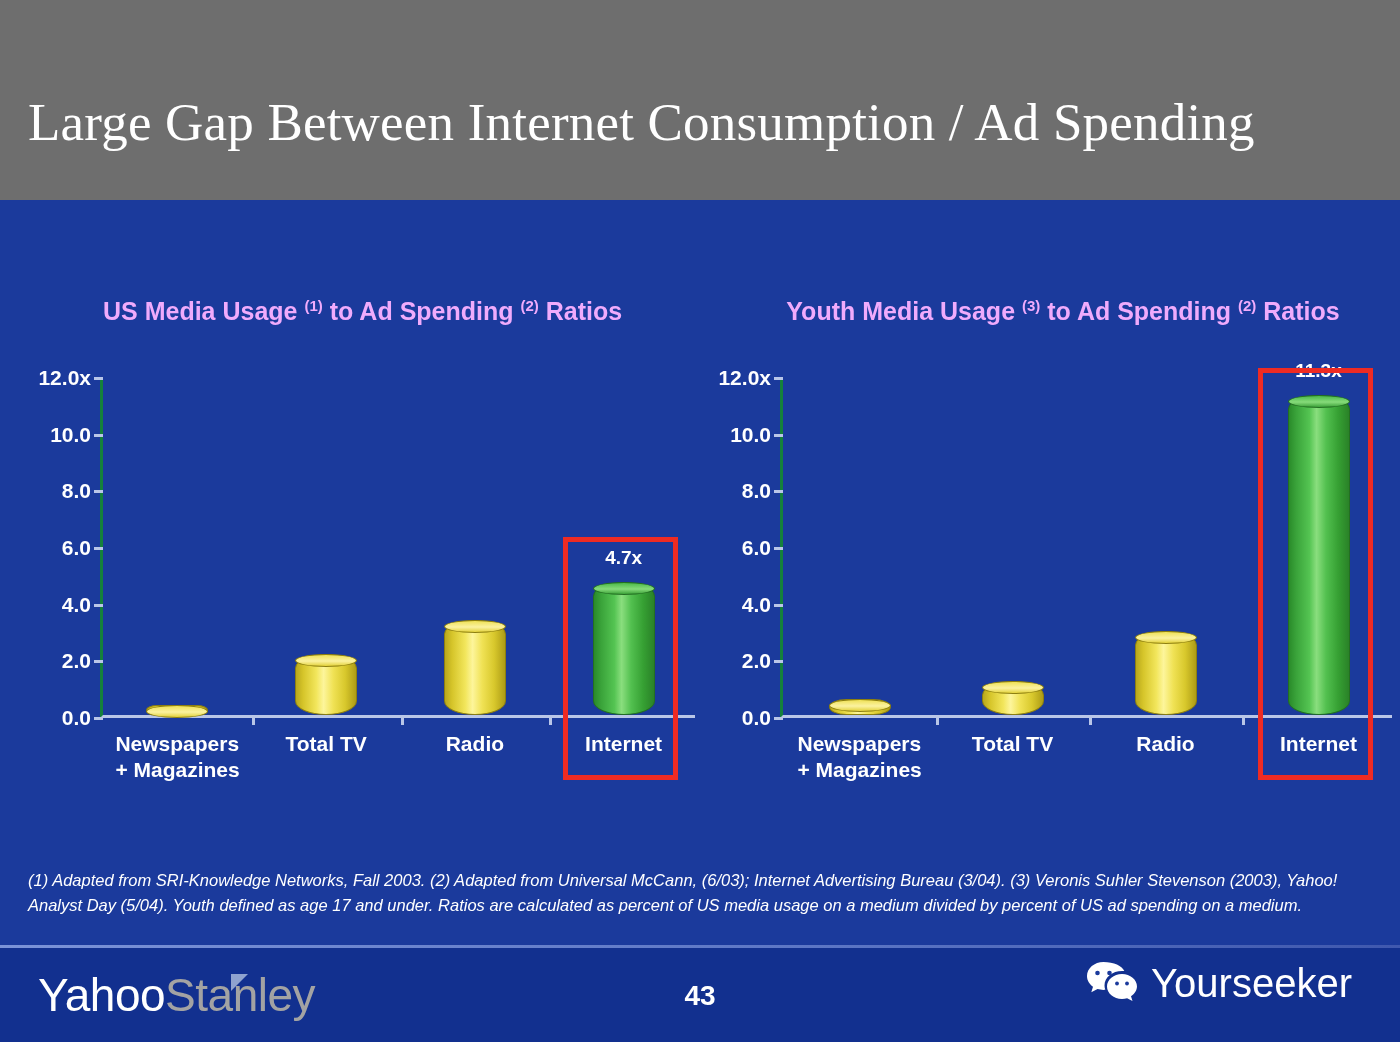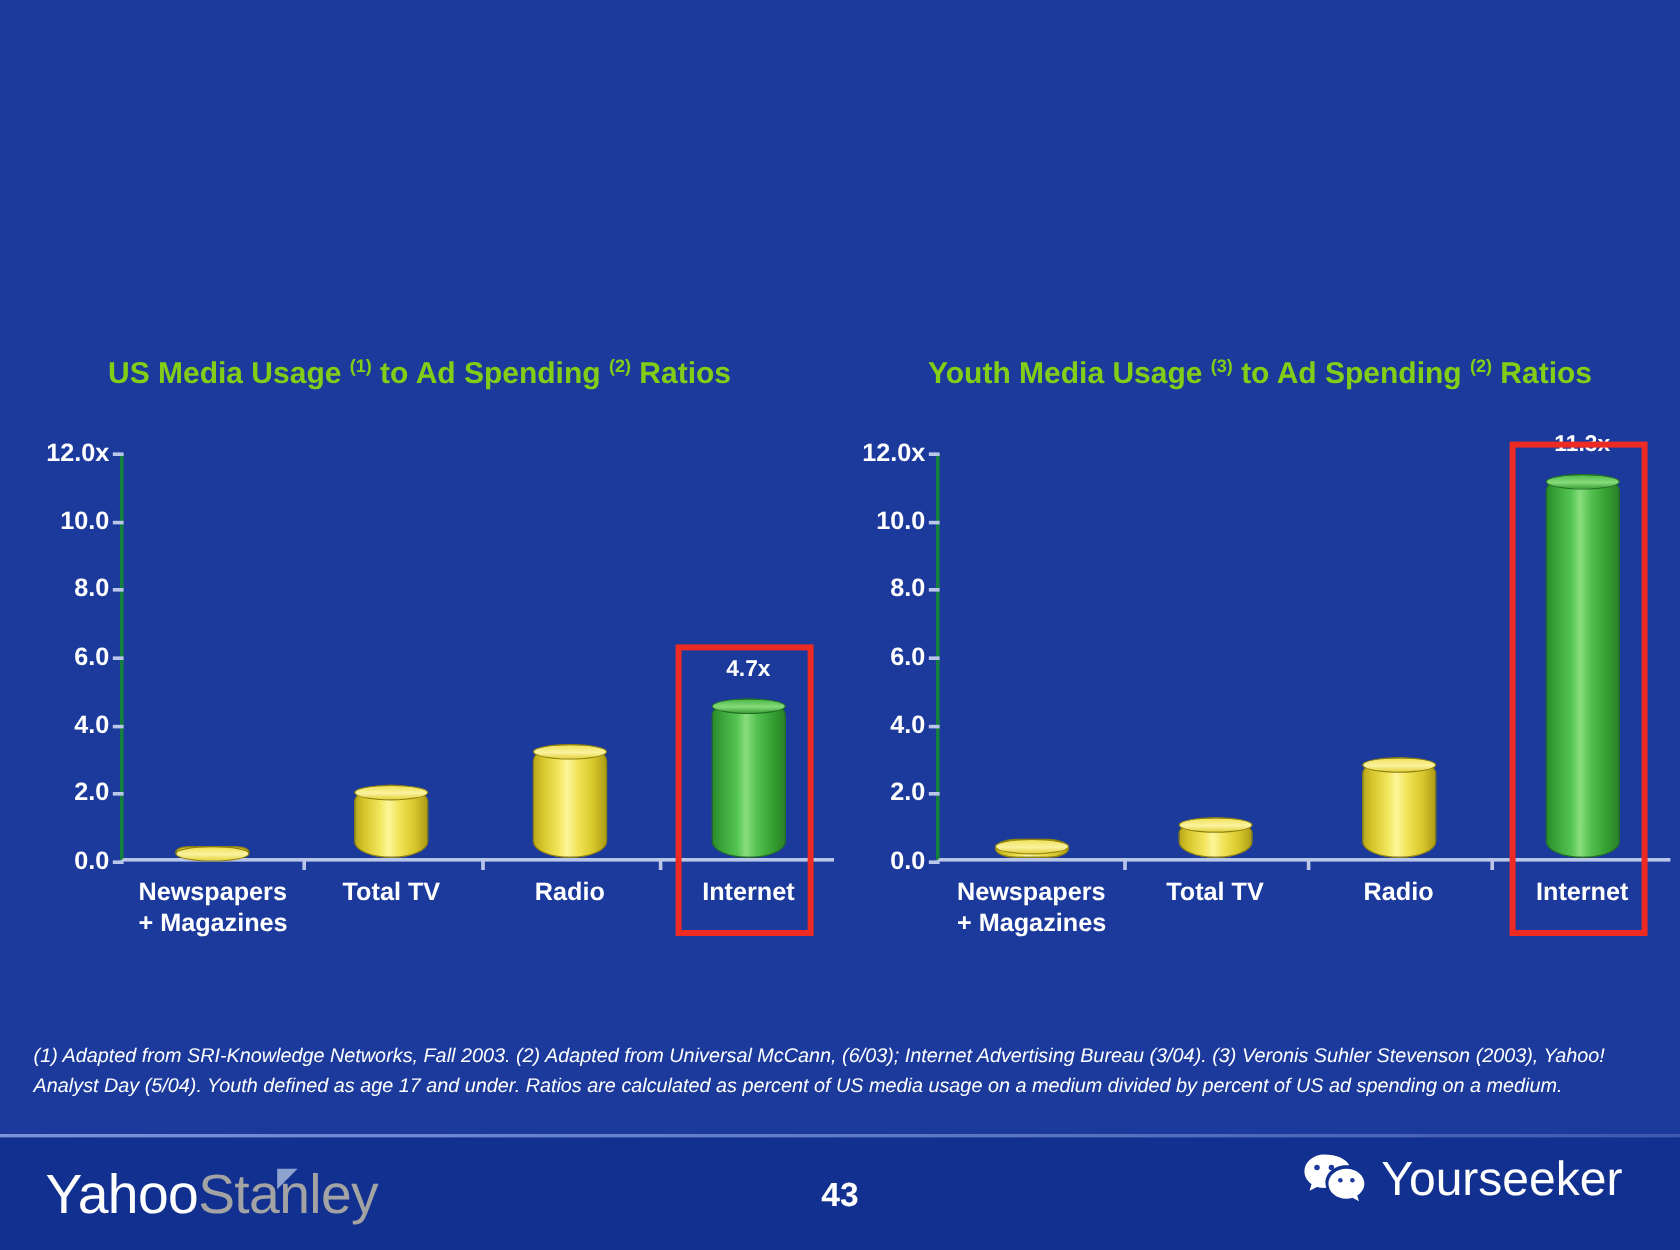--- a/index.html
+++ b/index.html
@@ -29,22 +29,22 @@
     background: #1b3a9c;
   }
 
   .panel { position: absolute; top: 0; width: 700px; height: 645px; }
   .panel.left  { left: 0px; }
   .panel.right { left: 700px; }
 
   .panel-title {
     position: absolute; top: 88px; width: 100%;
     text-align: center;
-    color: #84cc16; font-size: 25px; font-weight: bold;
-    line-height: 36px; padding: 0 20px;
+    color: #f0abfc; font-size: 25px; font-weight: bold;
+    line-height: 36px; padding: 0 20px; margin-left: 13px;
   }
   .panel.left .panel-title { text-align: left; padding-left: 90px; }
   .panel-title sup { font-size: 15px; vertical-align: super; }
 
   
   .plot {
     position: absolute;
     top: 178px;                 
     height: 340px;              
     border-left: 3px solid #15803d;
@@ -165,20 +165,23 @@
     display: flex; align-items: center; gap: 12px;
   }
   .seeker-label { color: #ffffff; font-size: 40px; font-weight: 400; }
   .wechat-icon { width: 54px; height: 46px; position: relative; }
 </style>
 </head>
 <body>
 
 <div class="slide">
 
+  <div class="header">
+    <div class="header-title">Large Gap Between Internet Consumption / Ad Spending</div>
+  </div>
 
   <div class="body-area">
 
     <div class="panel left">
       <div class="panel-title">
         <span>US Media Usage </span><sup>(1)</sup><span> to Ad Spending </span><sup>(2)</sup><span> Ratios</span>
       </div>
       <div class="plot" id="plot-0">
           <div class="ytick" style="top: 0px;">12.0x</div>
           <div class="ytick-mark" style="top: 0px;"></div>

